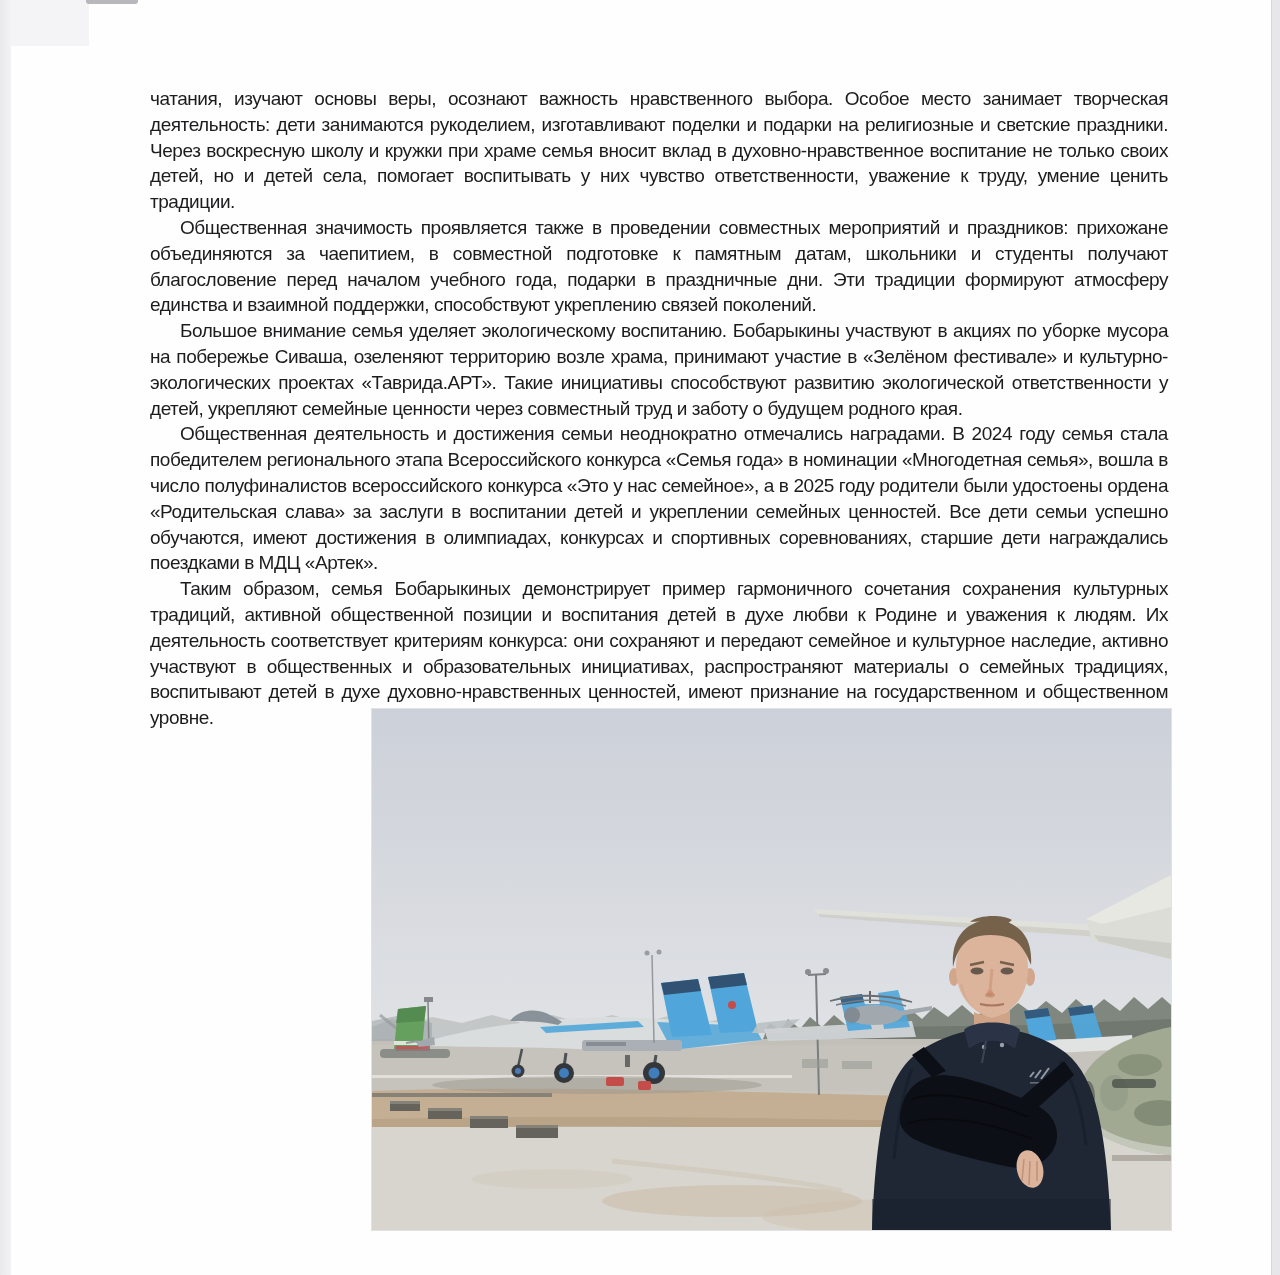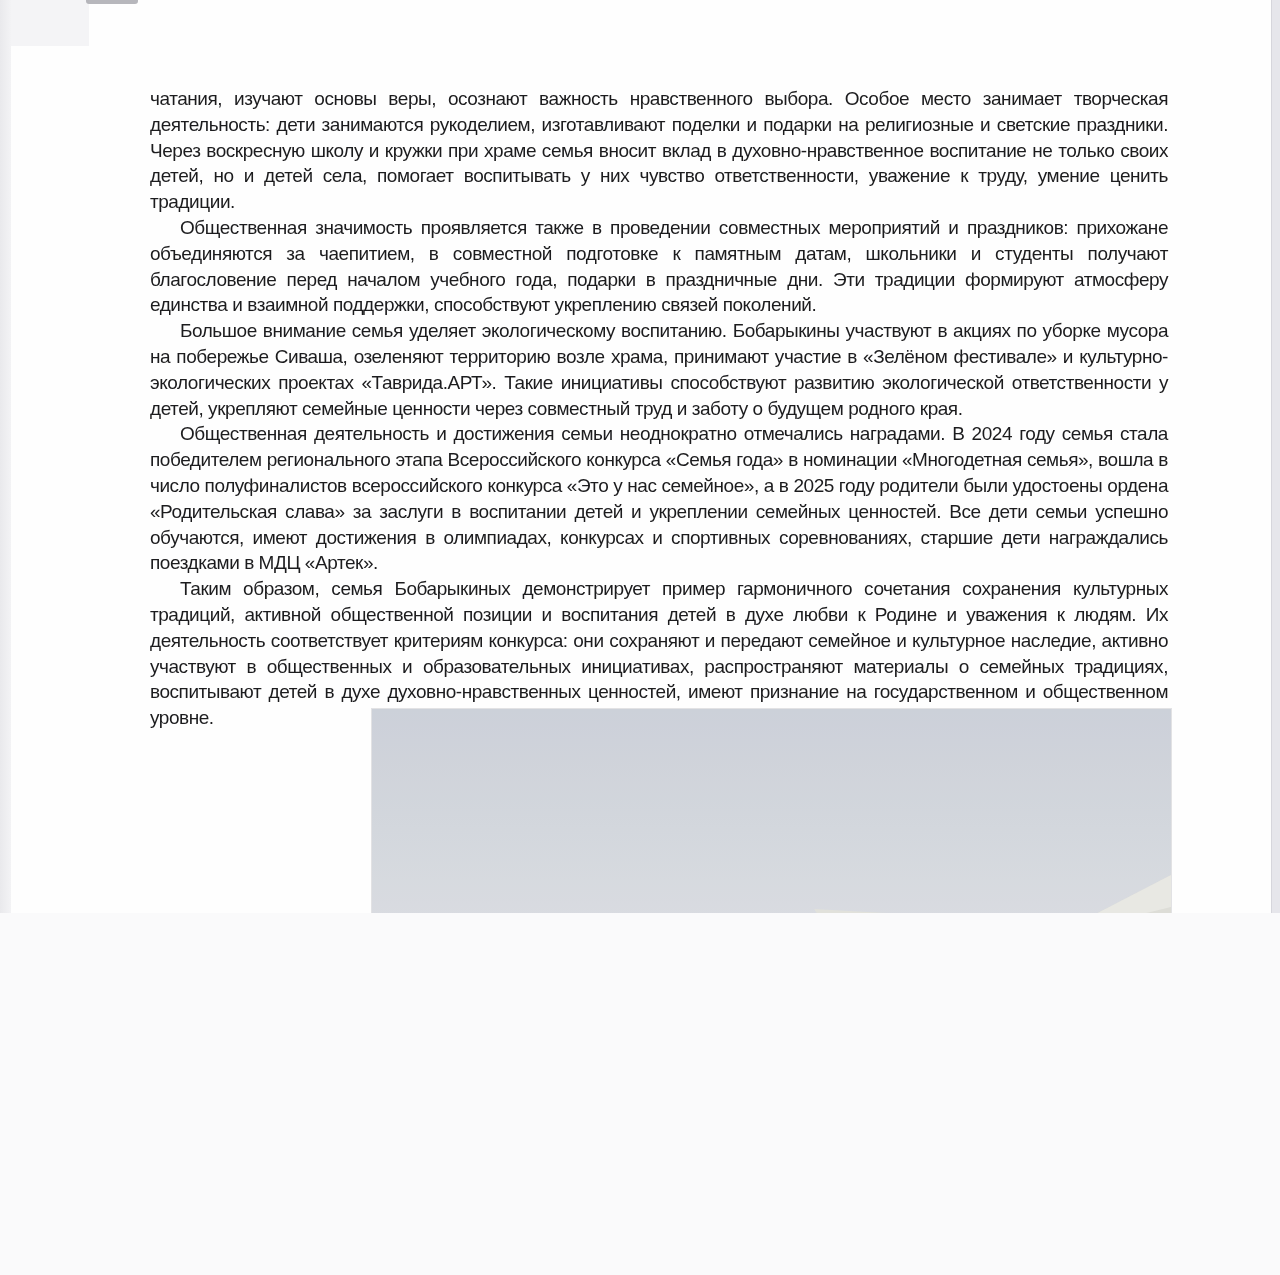--- a/index.html
+++ b/index.html
@@ -1,17 +1,17 @@
 <!DOCTYPE html>
 <html lang="ru" style="--background: #fafafb; --paper: #fefefe; --text: #1c1c1e; --left_strip: #e9e9ec; --right_strip: #e6e6eb; --top_smudge: #a6a6ac; --photo_border: #e2e2e4; --sky_top: #c9ced7; --sky_horizon: #e0e2e5; --rotor_white: #e0e0da; --trees_dark: #6a7368; --trees_haze: #a0a5a1; --jet_blue: #3f9fd8; --tail_navy: #1d4166; --star_red: #c13b37; --fuselage_white: #d9dcdd; --green_tail: #57984f; --camo_green: #99a28a; --apron: #c2bfb7; --grass_tan: #bfa585; --concrete: #d6d3cb; --slab_dark: #57544c; --jacket_navy: #1f2734; --sling_black: #0c0f15; --skin: #dcb49c; --hair_brown: #76614b;"><head>
 <meta charset="utf-8">
 <style>
   html,body{margin:0;padding:0;}
   body{font-family:"Liberation Sans","DejaVu Sans",sans-serif;background:var(--background);}
-  .stage{position:relative;width:1280px;height:913px;background:var(--background);overflow:hidden;}
+  .stage{position:relative;width:1280px;height:1275px;background:var(--background);overflow:hidden;}
   .paper{position:absolute;left:11px;top:0;width:1261px;height:1275px;background:var(--paper);}
   .edge-left{position:absolute;left:0;top:0;width:11px;height:1275px;
              background:linear-gradient(to right,var(--left_strip),#f3f3f5);}
   .edge-right{position:absolute;right:0;top:0;width:8px;height:1275px;
               background:var(--right_strip);border-left:1px solid #d6d6dc;}
   .edge-top-smudge{position:absolute;left:86px;top:0;width:52px;height:4px;
                    background:var(--top_smudge);opacity:.8;border-radius:0 0 3px 3px;filter:blur(.6px);}
   .corner-tint{position:absolute;left:11px;top:0;width:78px;height:46px;background:#f4f4f6;}
   .text-block{position:absolute;left:150px;top:86px;width:1018px;
               font-size:19px;line-height:25.8px;letter-spacing:-0.45px;

